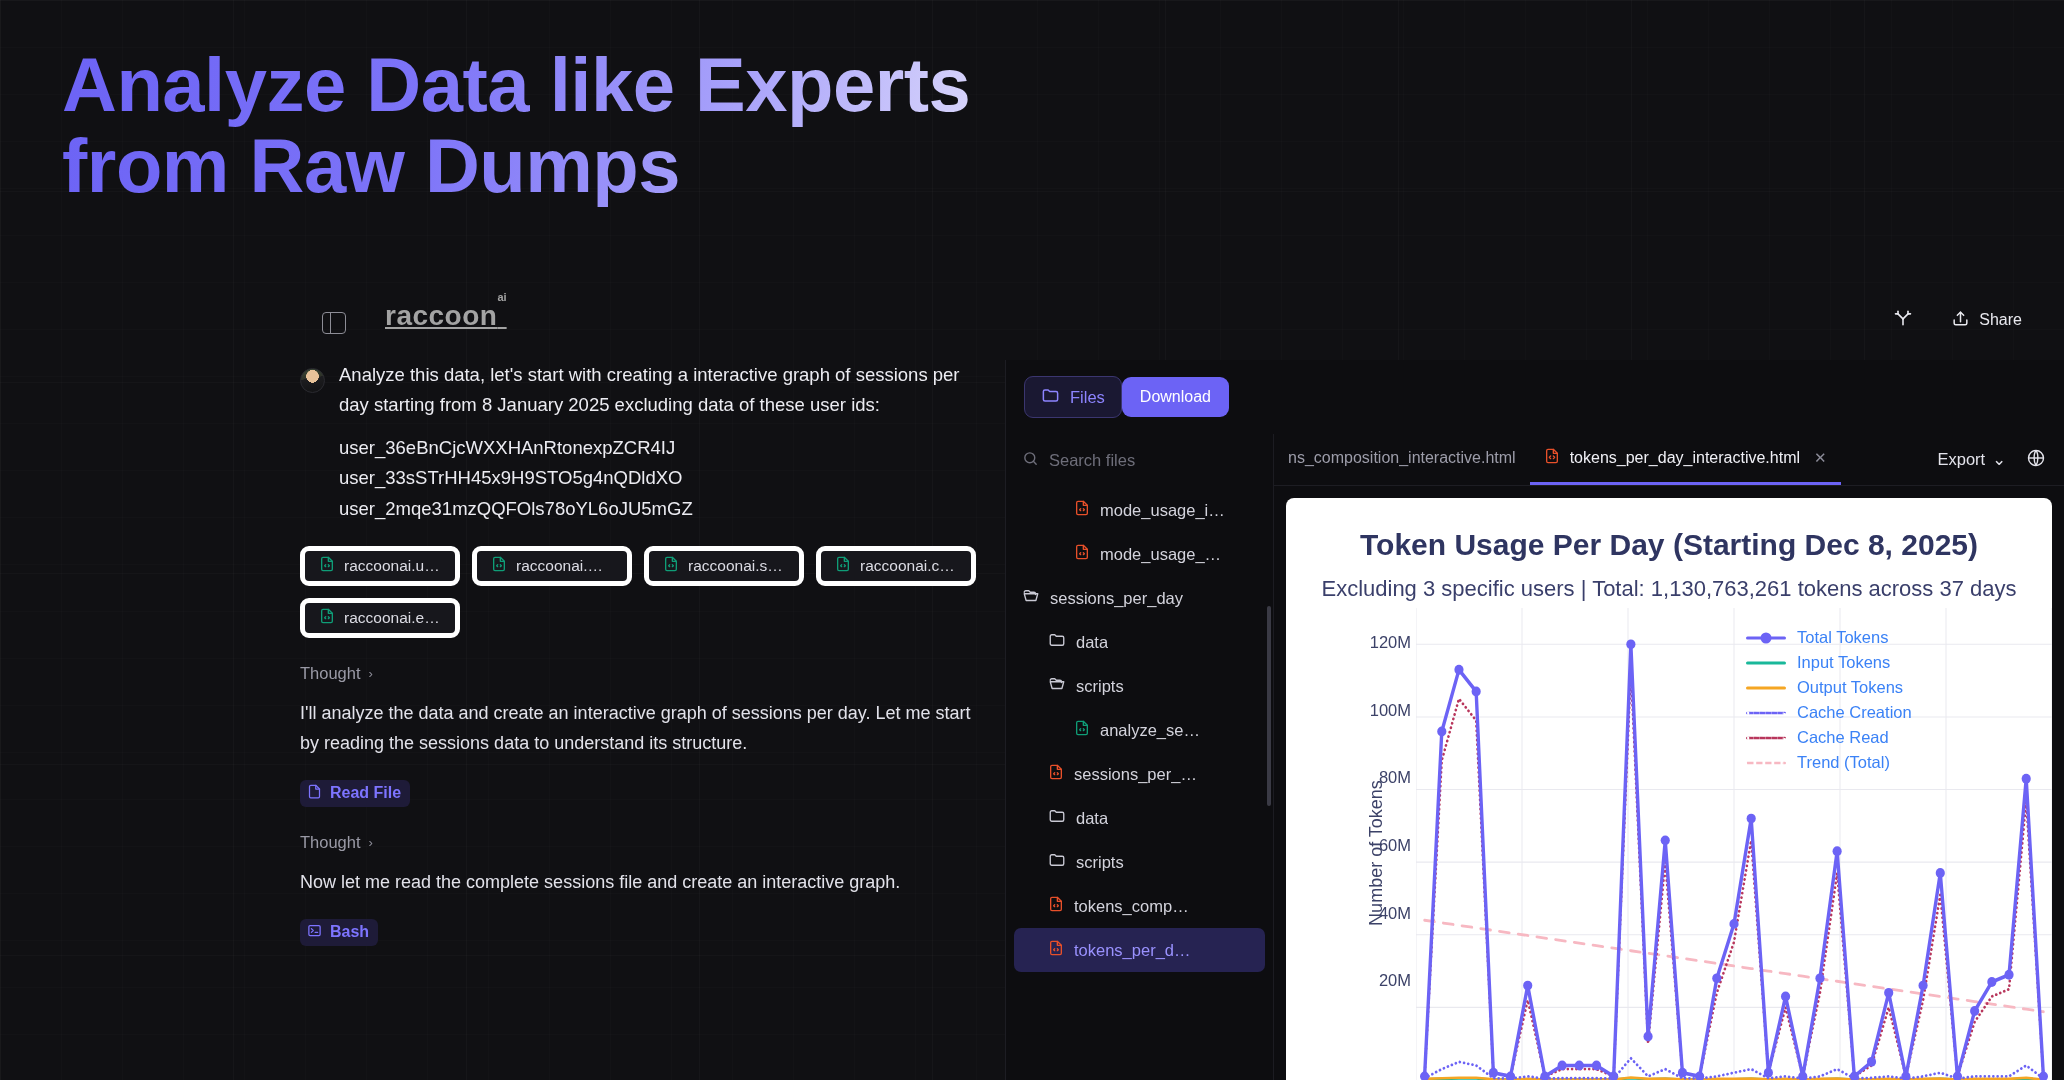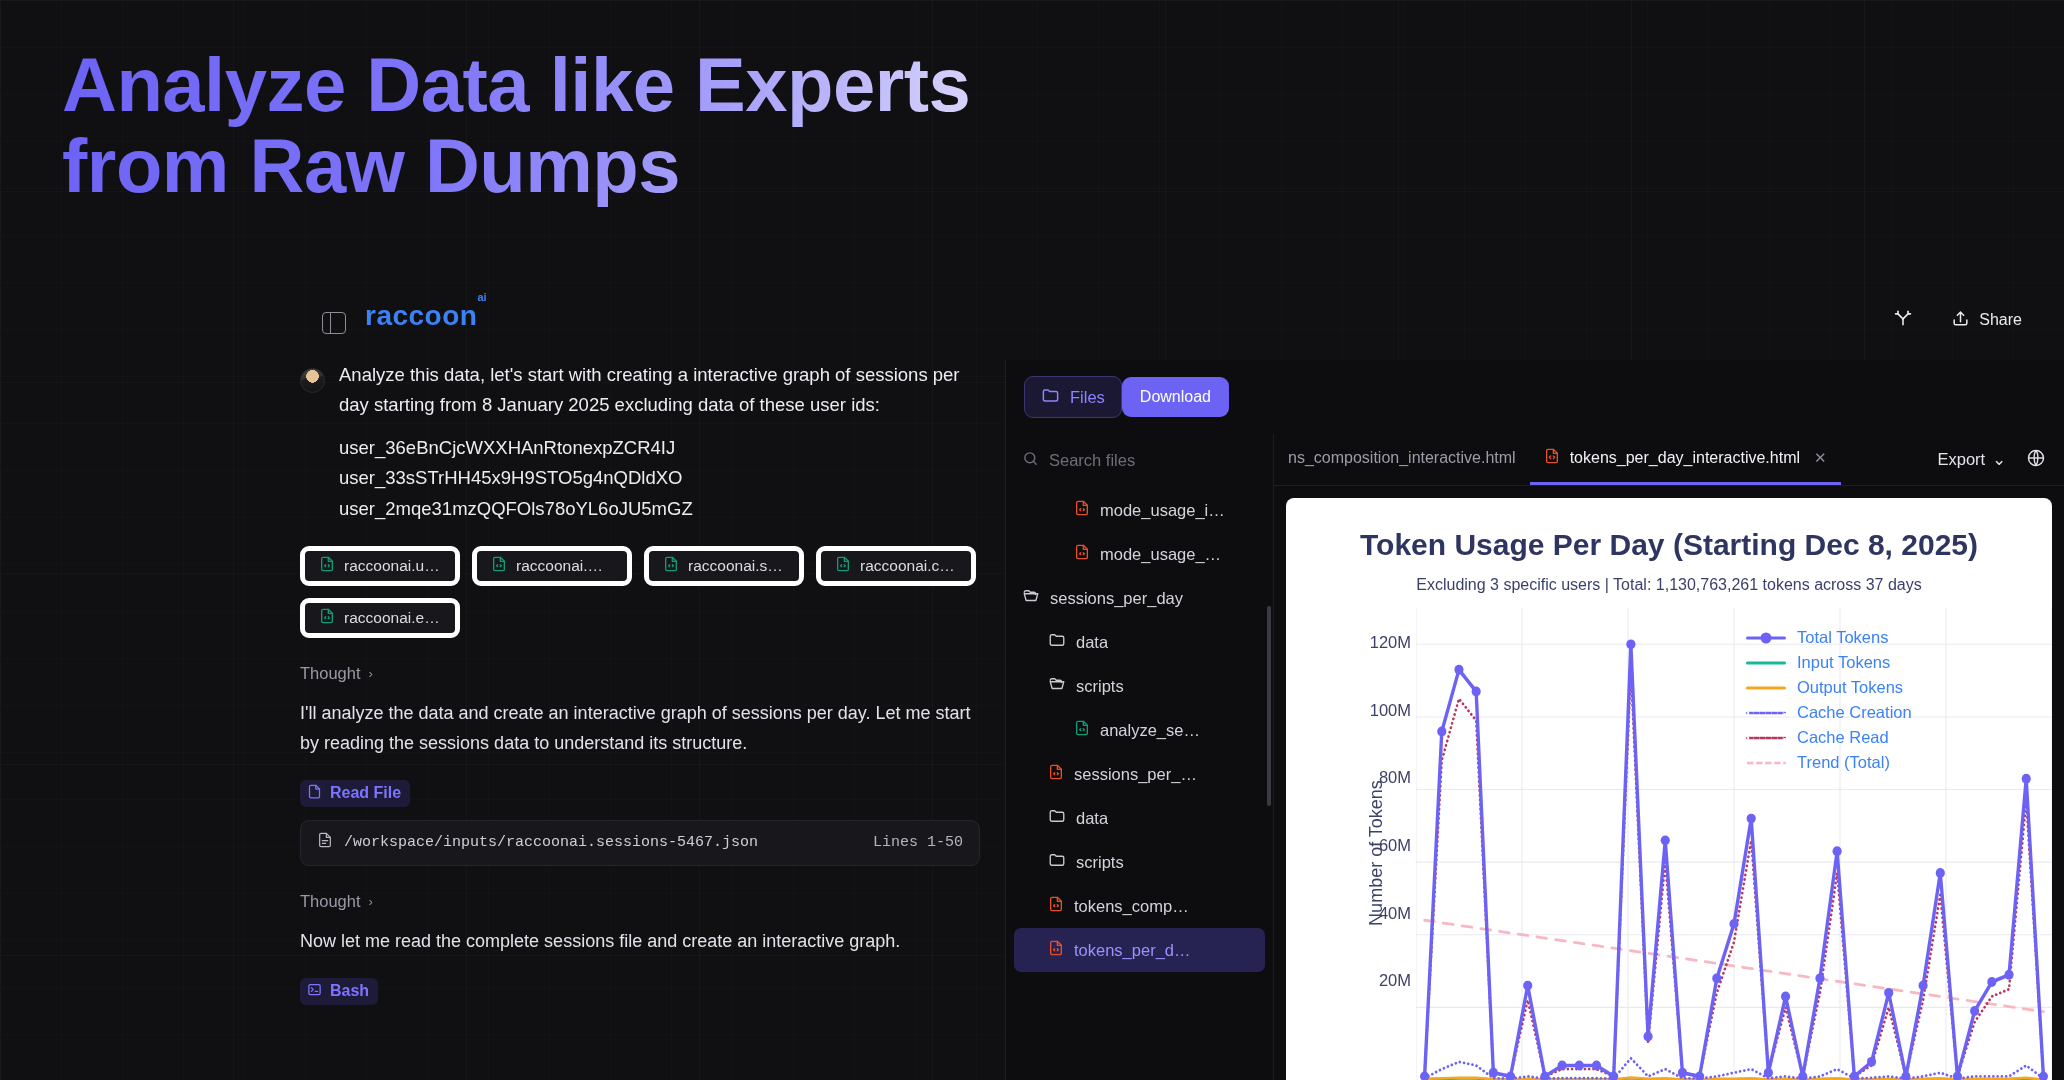--- a/index.html
+++ b/index.html
@@ -45,24 +45,25 @@
     position: absolute; left: 322px; top: 312px;
     width: 24px; height: 22px;
     border: 1.7px solid #8d8d96; border-radius: 4px;
     background: transparent;
   }
   .sidebar-toggle::after {
     content: ""; position: absolute; left: 6.5px; top: 0; bottom: 0;
     width: 1.7px; background: #8d8d96;
   }
   #logo {
-    position: absolute; left: 365px; top: 300px;
+    position: absolute; left: 385px; top: 300px;
     font-size: 28px; font-weight: 700;
-    color: #3b82f6;
+    color: #a3a3a3;
     letter-spacing: 0.5px;
+    text-decoration: underline;
   }
   #logo sup { font-size: 11px; font-weight: 600; top: -1.2em; position: relative; letter-spacing: 0; }
 
   #header-right {
     position: absolute; right: 28px; top: 300px;
     display: flex; align-items: center; gap: 10px;
   }
   .hdr-btn {
     display: flex; align-items: center; gap: 9px;
     height: 40px; padding: 0 14px;
@@ -226,21 +227,21 @@
     flex: 1; margin: 12px 12px 0 12px;
     background: #ffffff; border-radius: 8px 8px 0 0;
     overflow: hidden; position: relative;
   }
   #chart-title {
     text-align: center; color: #2f3561;
     font-size: 30px; font-weight: 600; margin-top: 30px;
   }
   #chart-sub {
     text-align: center; color: #3a3f6b;
-    font-size: 16px; margin-top: 14px;
+    font-size: 22px; margin-top: 14px;
   }
   #plot-wrap { position: absolute; left: 0; right: 0; top: 110px; bottom: 0; }
   #ylabel {
     position: absolute; left: 18px; top: 52%;
     transform: translateY(-50%) rotate(-90deg);
     transform-origin: center;
     color: #3c4268; font-size: 18px; white-space: nowrap;
   }
   .ytick {
     position: absolute; right: 0; transform: translateY(-50%);
@@ -375,34 +376,20 @@
     <div class="tool-pill">
       <span>
         <svg width="15" height="15" viewBox="0 0 24 24" fill="none" stroke="#7d74ff" stroke-width="2" stroke-linecap="round" stroke-linejoin="round">
           <path d="M14 2H6a2 2 0 0 0-2 2v16a2 2 0 0 0 2 2h12a2 2 0 0 0 2-2V8z"></path>
             <path d="M14 2v6h6"></path>
         </svg>
       </span>
       <span>Read File</span>
     </div>
 
-    <div class="tool-card">
-      <div class="left">
-        <span>
-          <svg width="16" height="16" viewBox="0 0 24 24" fill="none" stroke="#b9b9c6" stroke-width="1.8" stroke-linecap="round" stroke-linejoin="round">
-            <path d="M14 2H6a2 2 0 0 0-2 2v16a2 2 0 0 0 2 2h12a2 2 0 0 0 2-2V8z"></path>
-              <path d="M14 2v6h6"></path>
-            <path d="M8 13h8"></path>
-              <path d="M8 17h5"></path>
-          </svg>
-        </span>
-        <span>/workspace/inputs/raccoonai.sessions-5467.json</span>
-      </div>
-      <span class="lines">Lines 1-50</span>
-    </div>
 
     <div class="thought">
       <span>Thought</span>
       <span class="chev">›</span>
     </div>
     <div class="thought-body">Now let me read the complete sessions file and create an interactive graph.</div>
 
     <div class="tool-pill">
       <span>
         <svg width="15" height="15" viewBox="0 0 24 24" fill="none" stroke="#7d74ff" stroke-width="2" stroke-linecap="round" stroke-linejoin="round">

